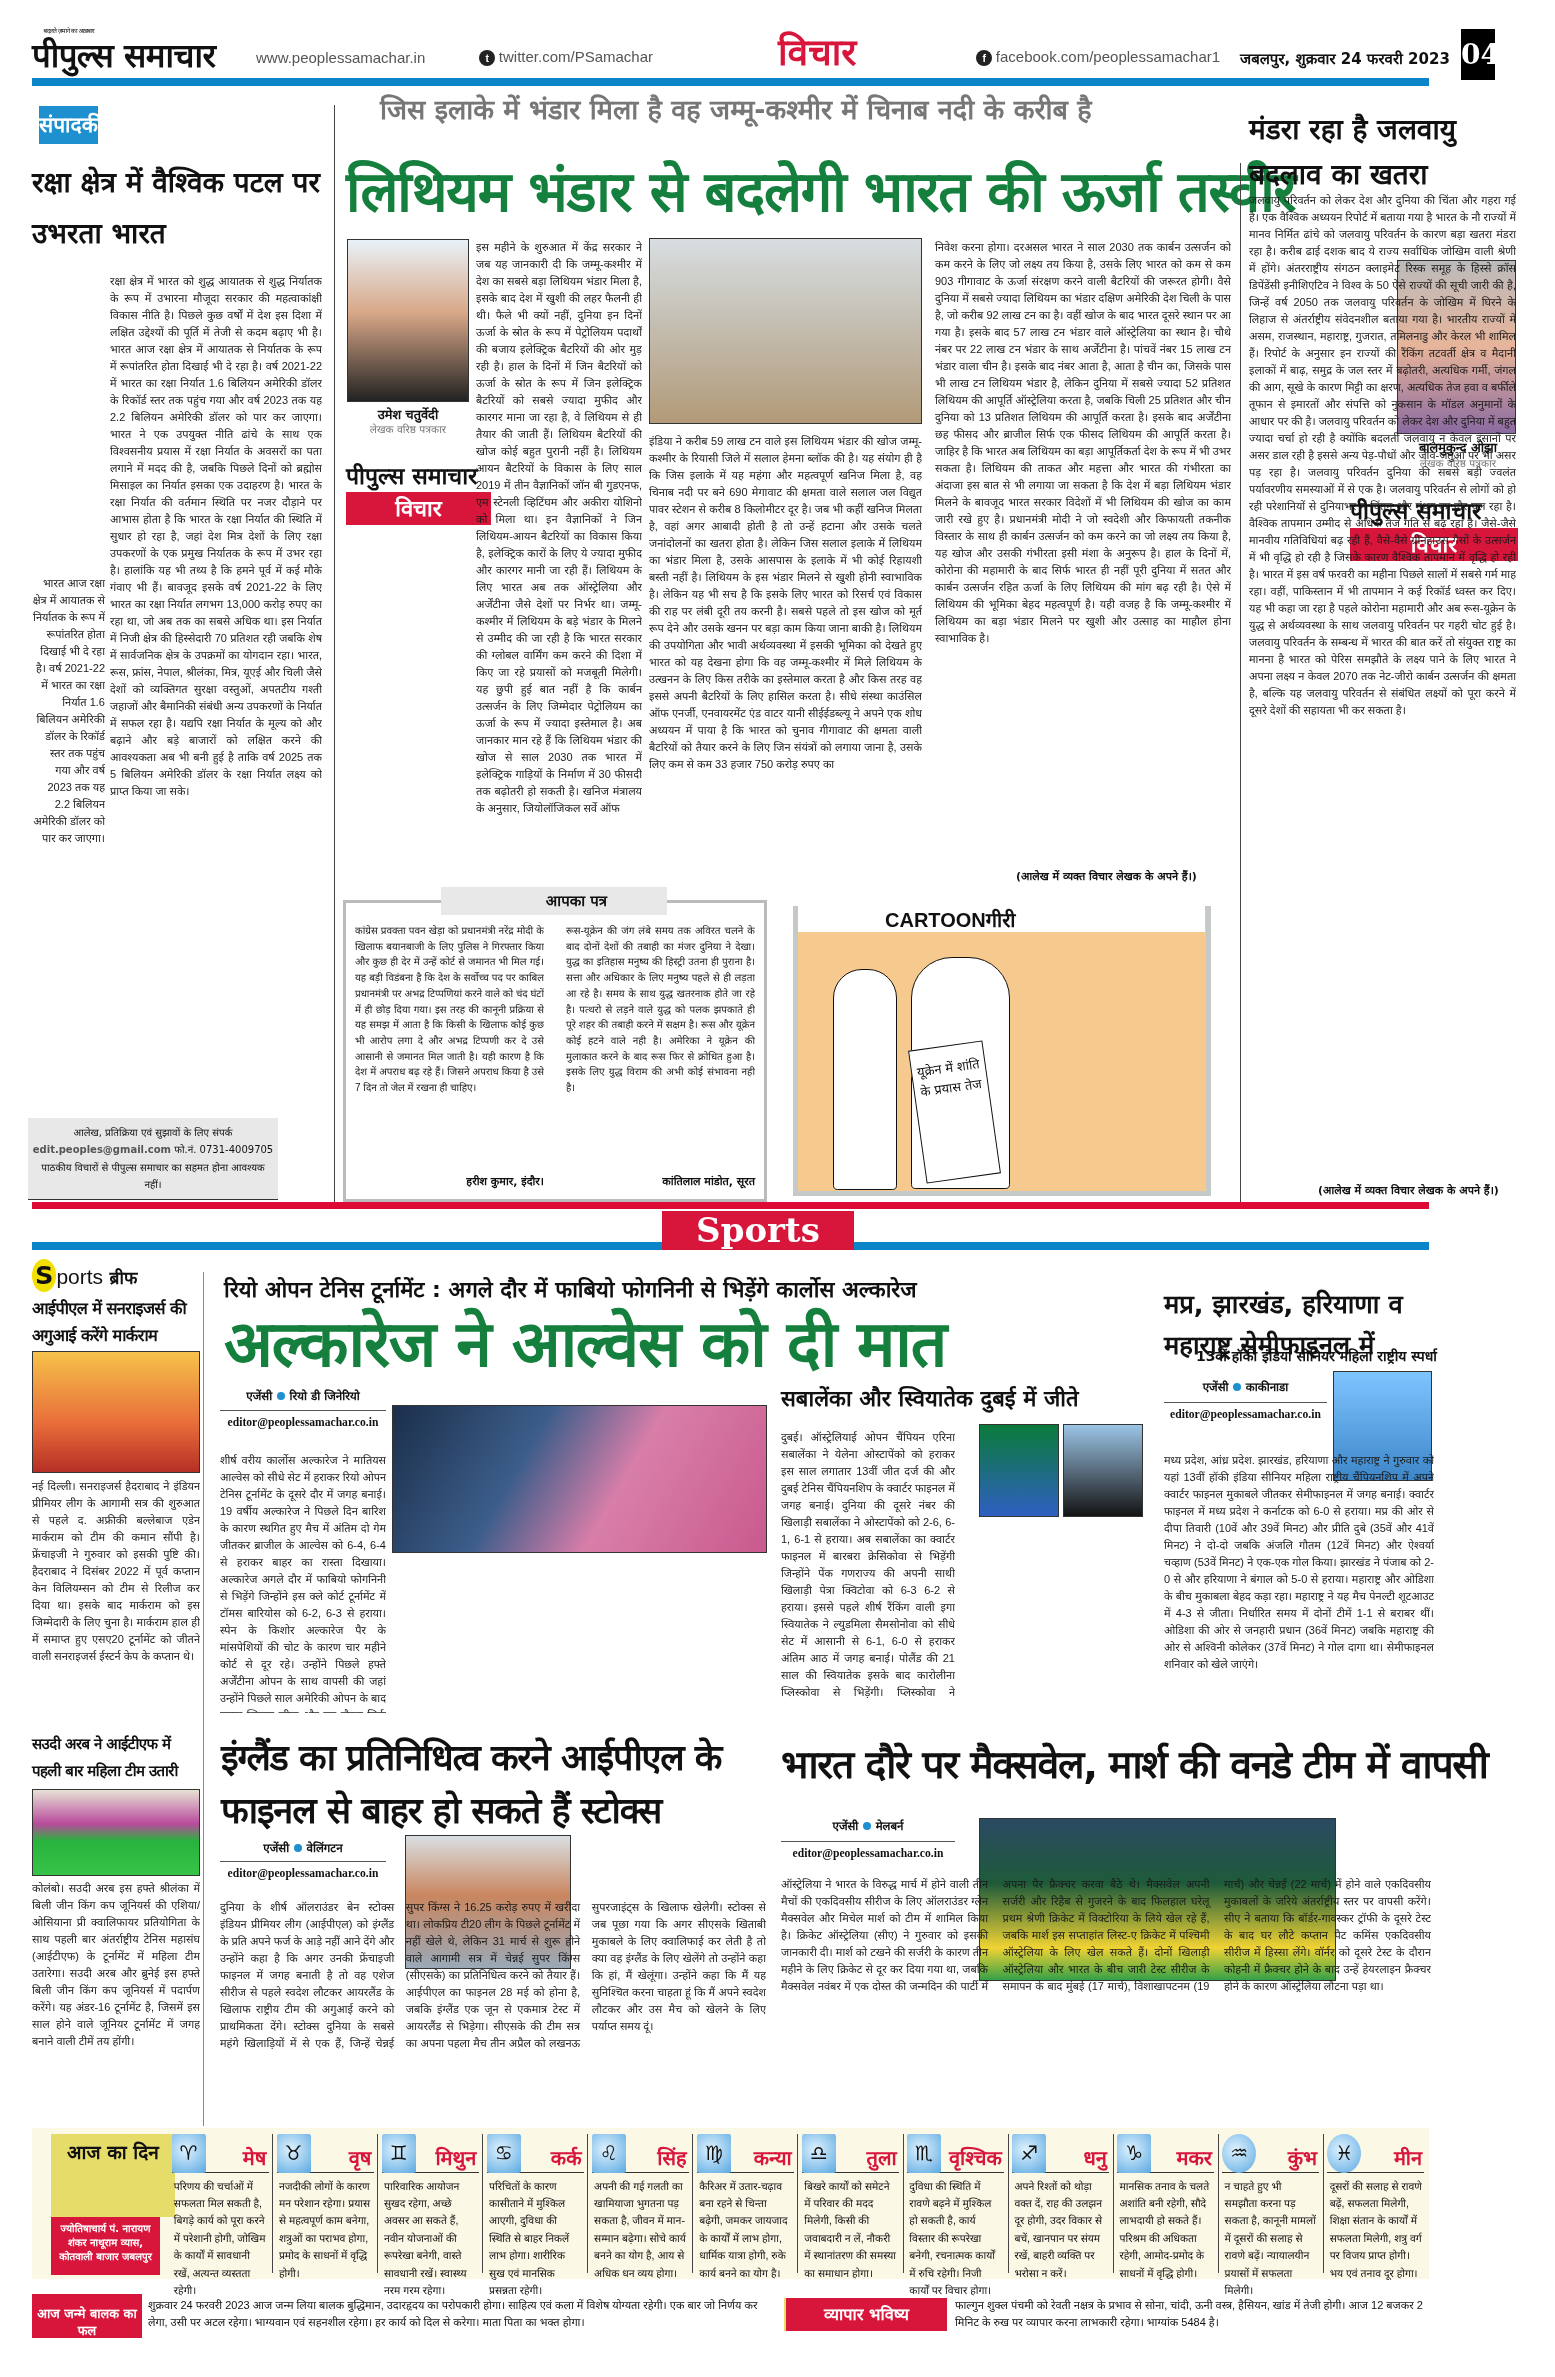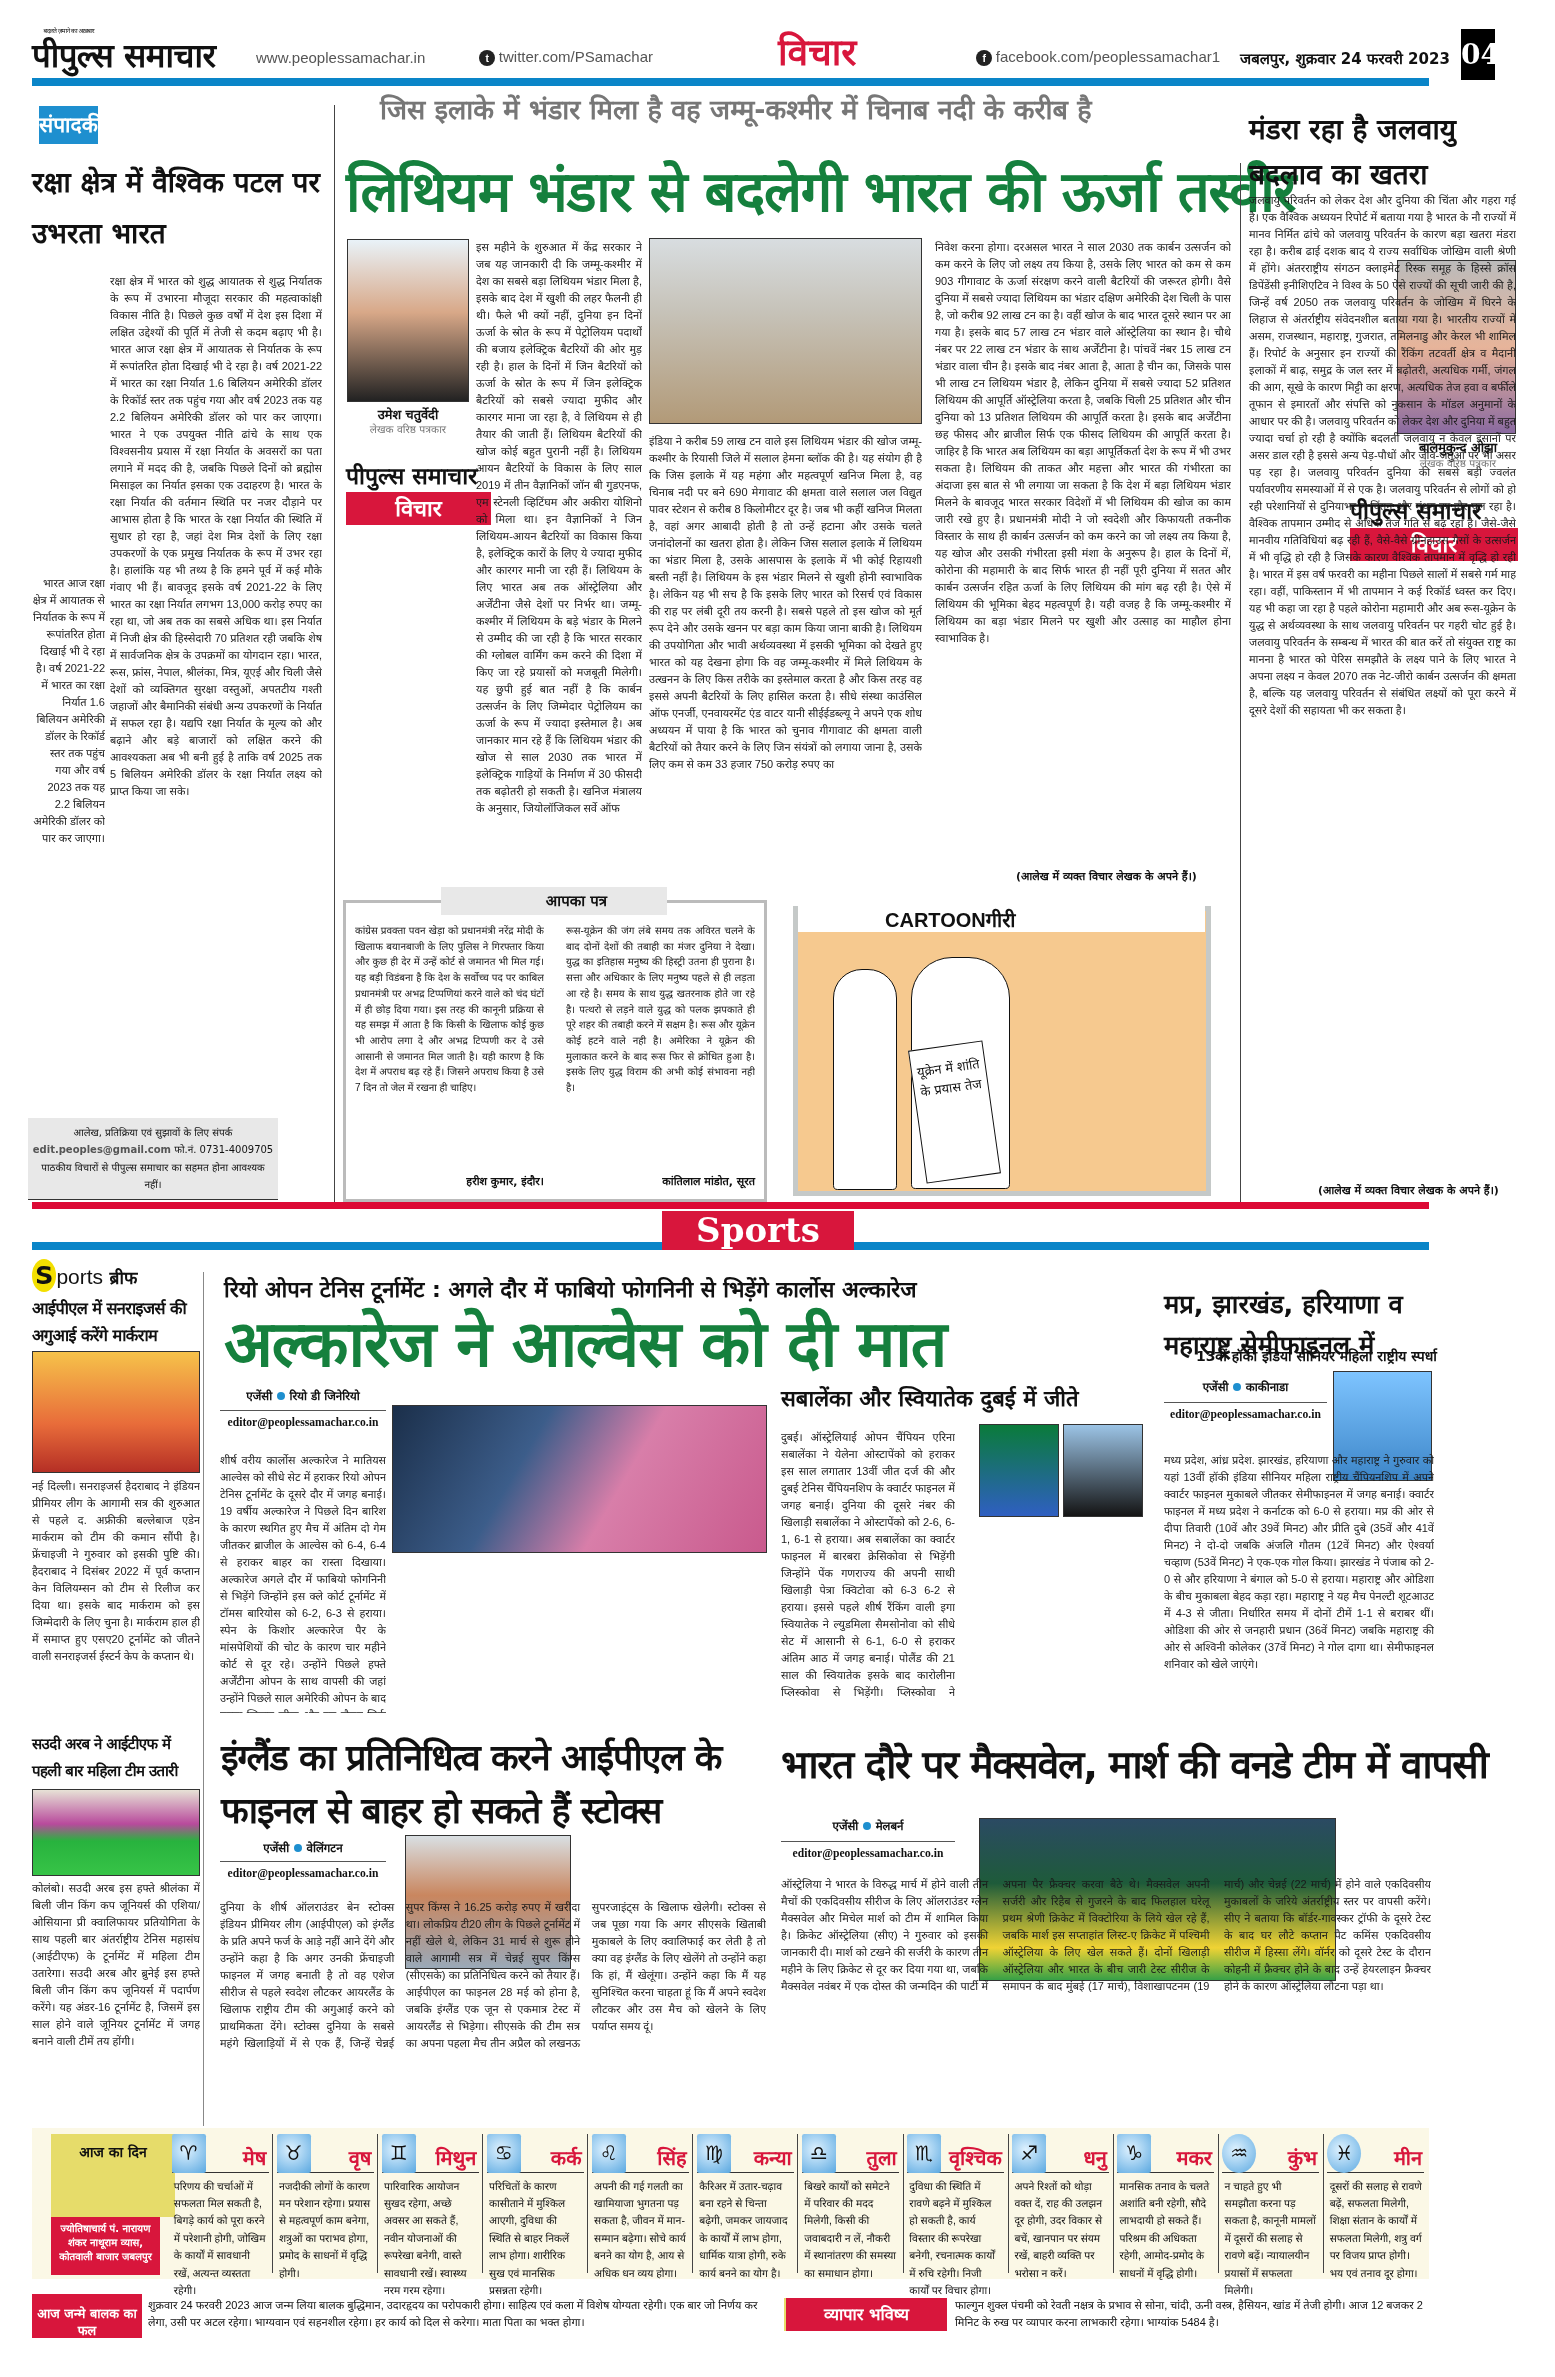--- a/index.html
+++ b/index.html
@@ -160,21 +160,21 @@
 
 <div class="abs" style="left:781px;top:1736px;width:650px;font-size:39px;font-weight:bold;white-space:nowrap;letter-spacing:-1.2px;">भारत दौरे पर मैक्सवेल, मार्श की वनडे टीम में वापसी</div>
 <div class="abs agency" style="left:781px;top:1818px;width:174px;">
   <span>एजेंसी</span><span class="dot"></span><span>मेलबर्न</span>
 </div>
 <div class="abs email" style="left:781px;top:1841px;width:174px;">editor@peoplessamachar.co.in</div>
 <div class="abs photo" style="left:979px;top:1818px;width:357px;height:163px;background:linear-gradient(180deg,#2b4a63 0%,#1e5b3a 40%,#f0d334 80%,#36a046 100%);"></div>
 <div class="abs body-text" style="left:781px;top:1876px;width:650px;height:250px;column-count:3;column-gap:14.5px;">ऑस्ट्रेलिया ने भारत के विरुद्ध मार्च में होने वाली तीन मैचों की एकदिवसीय सीरीज के लिए ऑलराउंडर ग्लेन मैक्सवेल और मिचेल मार्श को टीम में शामिल किया है। क्रिकेट ऑस्ट्रेलिया (सीए) ने गुरुवार को इसकी जानकारी दी। मार्श को टखने की सर्जरी के कारण तीन महीने के लिए क्रिकेट से दूर कर दिया गया था, जबकि मैक्सवेल नवंबर में एक दोस्त की जन्मदिन की पार्टी में अपना पैर फ्रैक्चर करवा बैठे थे। मैक्सवेल अपनी सर्जरी और रिहैब से गुजरने के बाद फिलहाल घरेलू प्रथम श्रेणी क्रिकेट में विक्टोरिया के लिये खेल रहे हैं, जबकि मार्श इस सप्ताहांत लिस्ट-ए क्रिकेट में पश्चिमी ऑस्ट्रेलिया के लिए खेल सकते हैं। दोनों खिलाड़ी ऑस्ट्रेलिया और भारत के बीच जारी टेस्ट सीरीज के समापन के बाद मुंबई (17 मार्च), विशाखापटनम (19 मार्च) और चेन्नई (22 मार्च) में होने वाले एकदिवसीय मुकाबलों के जरिये अंतर्राष्ट्रीय स्तर पर वापसी करेंगे। सीए ने बताया कि बॉर्डर-गावस्कर ट्रॉफी के दूसरे टेस्ट के बाद घर लौटे कप्तान पैट कमिंस एकदिवसीय सीरीज में हिस्सा लेंगे। वॉर्नर को दूसरे टेस्ट के दौरान कोहनी में फ्रैक्चर होने के बाद उन्हें हेयरलाइन फ्रैक्चर होने के कारण ऑस्ट्रेलिया लौटना पड़ा था।</div>
 
 <div class="abs horo-band" style="left:32px;top:2128px;width:1397px;height:151px;"></div>
-<div class="abs horo-title" style="left:51px;top:2134px;width:124px;height:83px;font-size:14px;line-height:23px;padding-top:7px;">आज का दिन</div>
+<div class="abs horo-title" style="left:51px;top:2134px;width:124px;height:83px;font-size:19px;line-height:23px;padding-top:7px;">आज का दिन</div>
 <div class="abs horo-author" style="left:51px;top:2217px;width:109px;height:58px;font-size:10px;line-height:14px;padding:4.6px 2.3px;">ज्योतिषाचार्य पं. नारायण शंकर नाथूराम व्यास, कोतवाली बाजार जबलपुर</div>
 <div class="abs" style="left:168px;top:2134px;width:1260px;height:139px;display:flex;">
   <div class="sign-col" style="flex:1;padding:0 3.5px;">
       <div class="sign-head">
         <span class="sign-icon">♈</span>
         <span class="sign-name">मेष</span>
       </div>
       <div class="sign-text">परिणय की चर्चाओं में सफलता मिल सकती है, बिगड़े कार्य को पूरा करने में परेशानी होगी, जोखिम के कार्यों में सावधानी रखें, अत्यन्त व्यस्तता रहेगी।</div>
     </div>
   <div class="sign-col" style="flex:1;padding:0 3.5px;">

